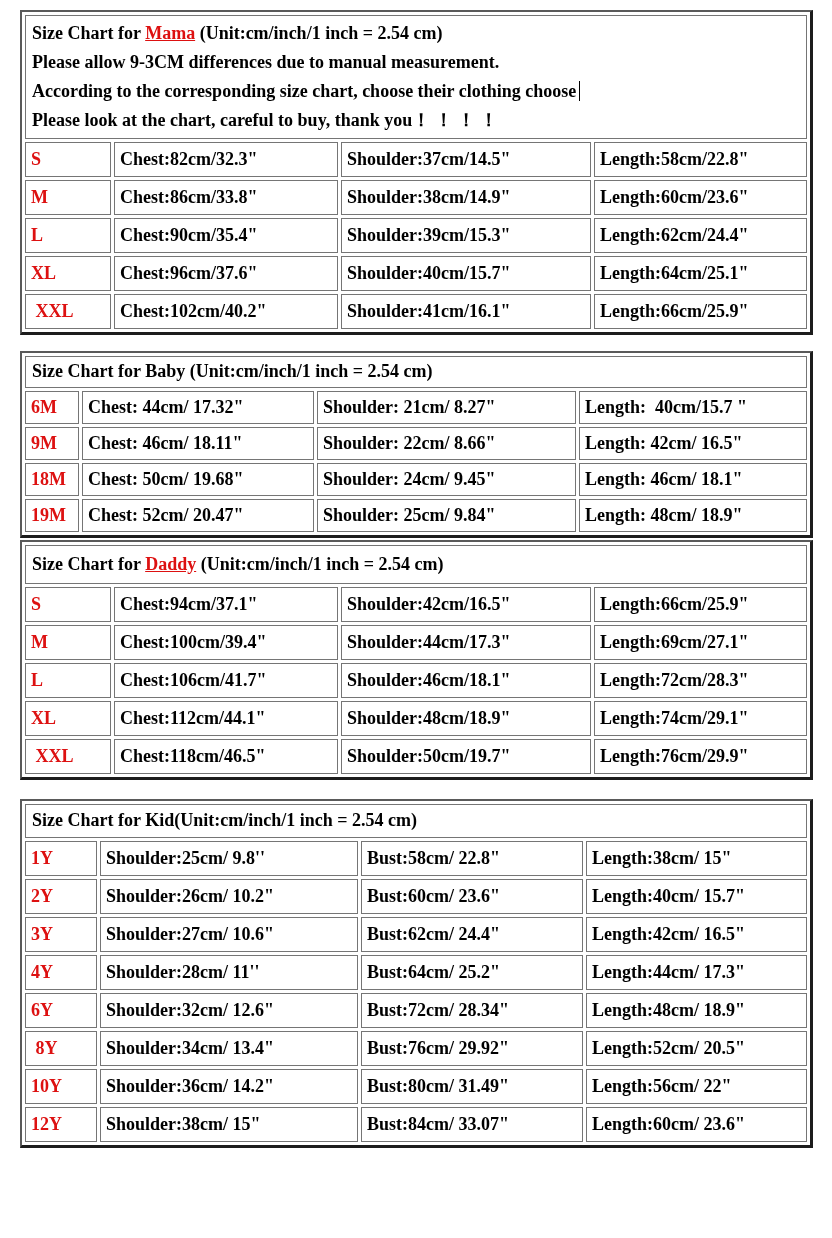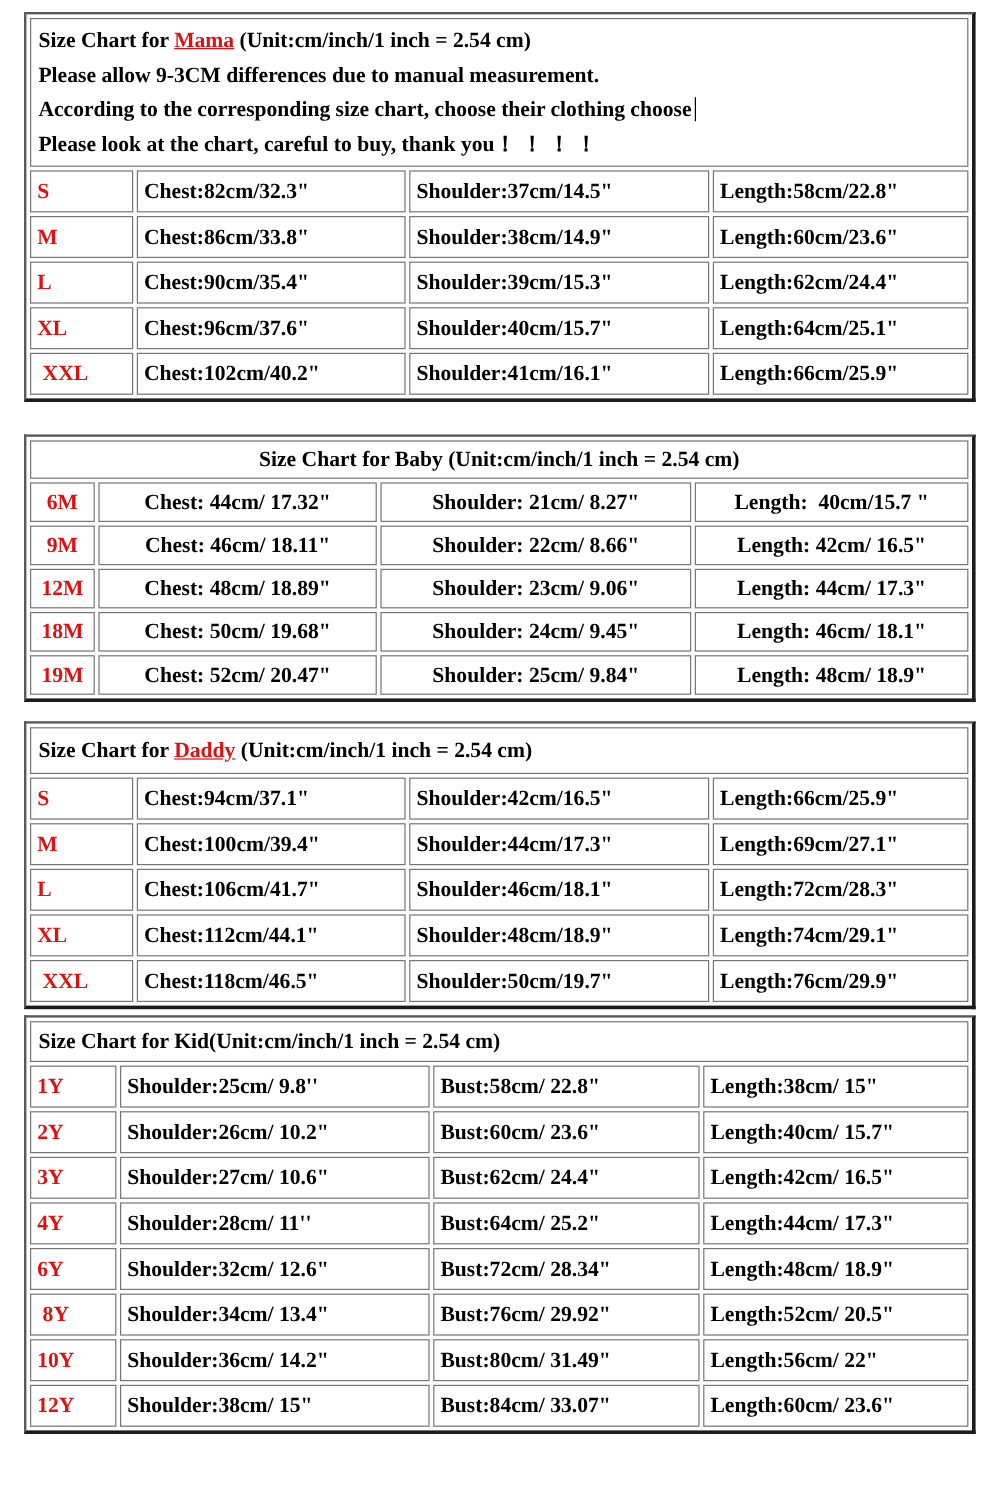--- a/index.html
+++ b/index.html
@@ -9,23 +9,23 @@
     font-family:"Liberation Serif","DejaVu Serif",serif;
     font-weight:bold;color:#000;
   }
   table.size-chart{
     width:793px;table-layout:fixed;background:#fff;
     border-collapse:separate;border-spacing:3px;
     border-style:solid;
     border-color:#5a5a5a #1c1c1c #1c1c1c #5a5a5a;
     border-width:2px 3px 3px 2px;
   }
-  .t-mama{margin-bottom:27px;}
-  .t-baby{margin-bottom:16px;text-align:center;}
-  .t-daddy{margin-bottom:5px;}
+  .t-mama{margin-bottom:16px;}
+  .t-baby{margin-bottom:2px;}
+  .t-daddy{margin-bottom:19px;}
   td{
     border:1px solid #757575;
     padding:0 5px;font-size:18px;line-height:1.15;
     vertical-align:middle;overflow:hidden;white-space:pre;
   }
   td.title-cell{white-space:normal;padding:2px 6px;}
   .t-mama td,.t-daddy td{height:33px;}
   .t-baby td{height:31px;}
   .t-kid td{height:33px;}
   .t-mama td.title-cell{height:auto;padding:3px 6px;}
@@ -109,26 +109,20 @@
       <td>Shoulder: 21cm/ 8.27"</td>
       <td>Length:  40cm/15.7 "</td>
     </tr>
     <tr>
       <td class="size-cell">9M</td>
       <td>Chest: 46cm/ 18.11"</td>
       <td>Shoulder: 22cm/ 8.66"</td>
       <td>Length: 42cm/ 16.5"</td>
     </tr>
     <tr>
-      <td class="size-cell">12M</td>
-      <td>Chest: 48cm/ 18.89"</td>
-      <td>Shoulder: 23cm/ 9.06"</td>
-      <td>Length: 44cm/ 17.3"</td>
-    </tr>
-    <tr>
       <td class="size-cell">18M</td>
       <td>Chest: 50cm/ 19.68"</td>
       <td>Shoulder: 24cm/ 9.45"</td>
       <td>Length: 46cm/ 18.1"</td>
     </tr>
     <tr>
       <td class="size-cell">19M</td>
       <td>Chest: 52cm/ 20.47"</td>
       <td>Shoulder: 25cm/ 9.84"</td>
       <td>Length: 48cm/ 18.9"</td>

